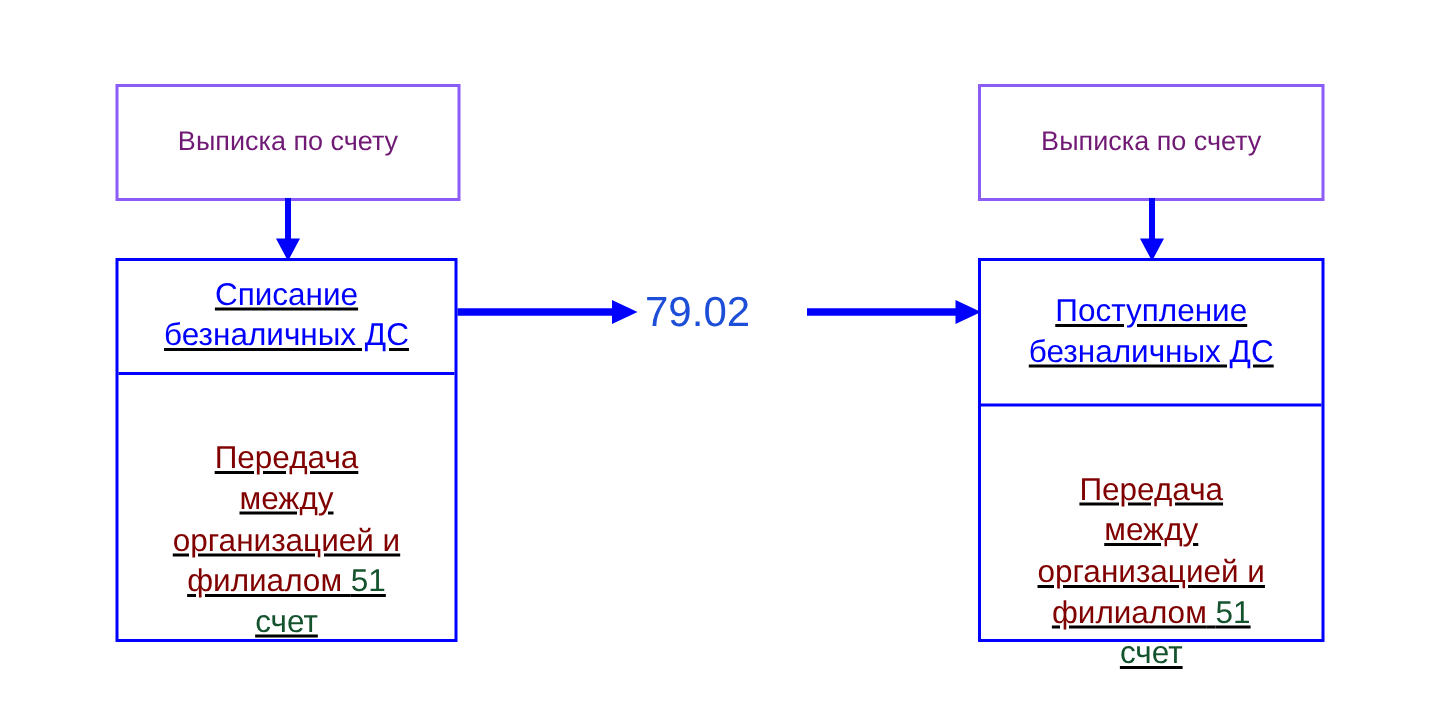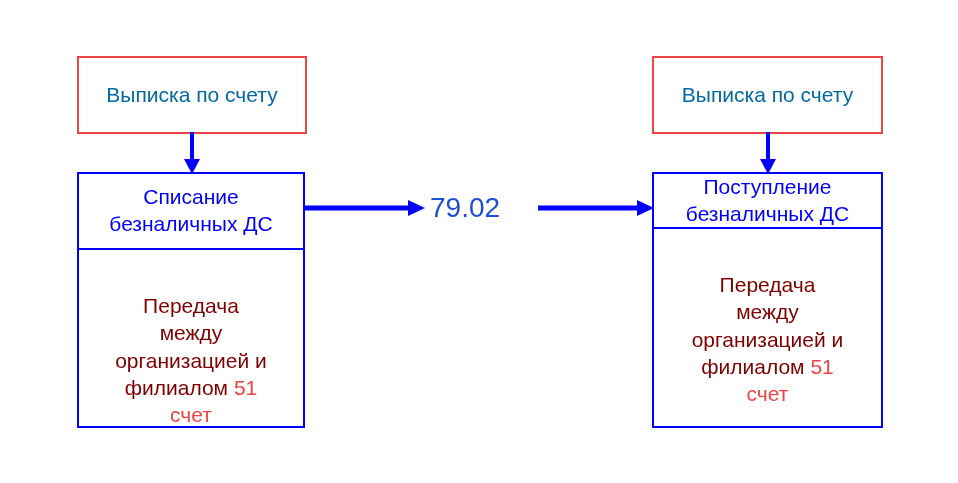--- a/index.html
+++ b/index.html
@@ -13,39 +13,40 @@
     height: 483px;
     background: #ffffff;
     font-family: "Liberation Sans", sans-serif;
     overflow: hidden;
   }
 
   
   .doc-box {
     position: absolute;
     box-sizing: border-box;
-    border: 2px solid #ef4444;
+    border: 2px solid #8b5cf6;
     background: #ffffff;
-    color: #0369a1;
-    font-size: 21px;
+    color: #701a75;
+    font-size: 18px;
     line-height: 1.28;
     text-align: center;
     display: flex;
     align-items: center;
     justify-content: center;
     padding: 2px 6px;
   }
   .doc-box .doc-text { display: block; width: 100%; }
 
   
   .op-box {
     position: absolute;
     box-sizing: border-box;
     border: 2px solid #0000ff;
     background: #ffffff;
+    text-decoration: underline;
   }
   .op-head {
     box-sizing: border-box;
     width: 100%;
     border-bottom: 2px solid #0000ff;
     color: #0000ff;
     font-size: 21px;
     line-height: 1.28;
     text-align: center;
     display: flex;
@@ -60,21 +61,21 @@
     color: #800000;
     font-size: 21px;
     line-height: 1.30;
     text-align: center;
     display: flex;
     align-items: flex-start;
     justify-content: center;
     padding: 10px 8px 6px 8px;
   }
   .op-body .op-body-text { display: block; width: 100%; margin-top: 32px; }
-  .acct { color: #ef4444; }
+  .acct { color: #14532d; }
 
   
   .arrow-svg {
     position: absolute;
     overflow: visible;
   }
 
   
   .flow-label {
     position: absolute;
@@ -137,21 +138,21 @@
       <span>Выписка по счету</span><br>
     </span>
   </div>
 
   <svg class="arrow-svg" style="left:753px; top:132px;" width="30" height="44" viewBox="0 0 30 44">
     <line x1="15" y1="0" x2="15" y2="30" stroke="#0000ff" stroke-width="4"></line>
     <polygon points="15,42 7,27 23,27" fill="#0000ff"></polygon>
   </svg>
 
   <div class="op-box" style="left:652px; top:172px; width:231px; height:256px;">
-    <div class="op-head" style="height:55px;">
+    <div class="op-head" style="height:97px;">
       <span class="op-head-text">
         <span>Поступление</span><br>
         <span>безналичных ДС</span>
       </span>
     </div>
     <div class="op-body" style="height:176px;">
       <span class="op-body-text">
         <span>Передача</span><br>
         <span>между</span><br>
         <span>организацией и</span><br>

